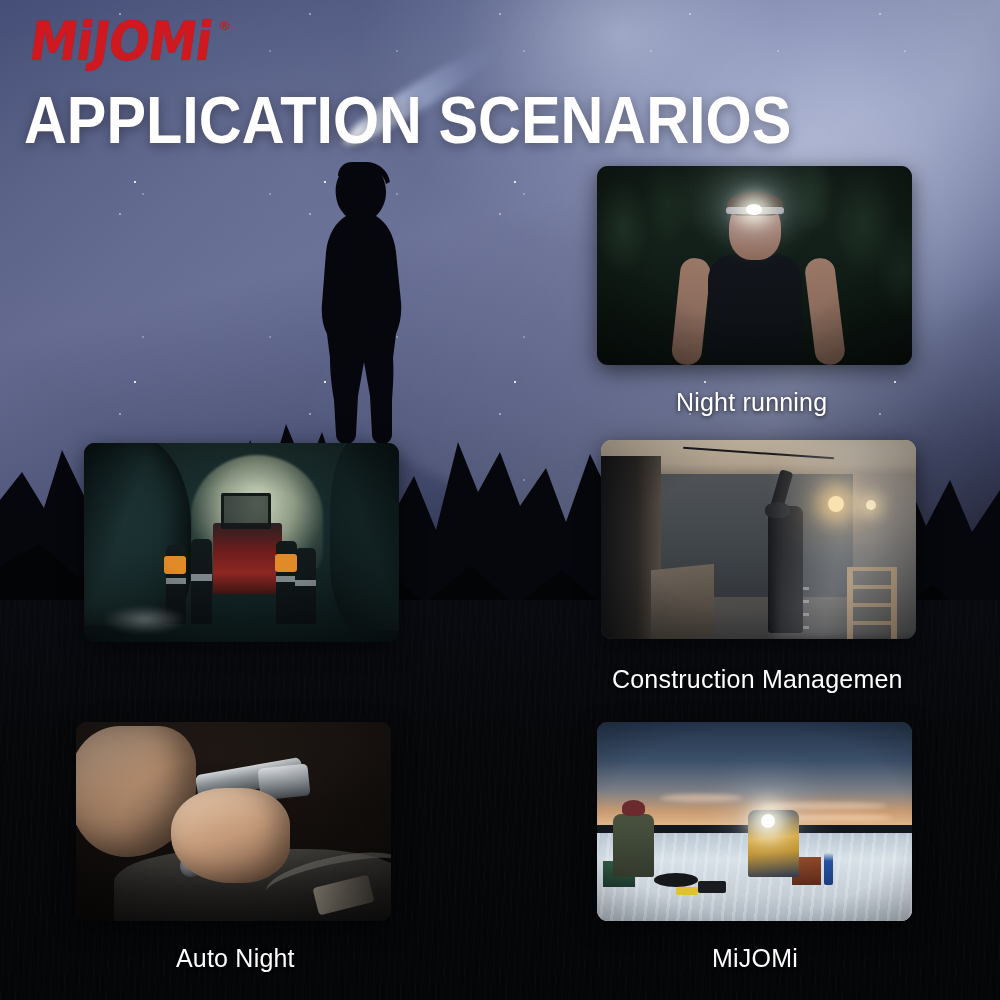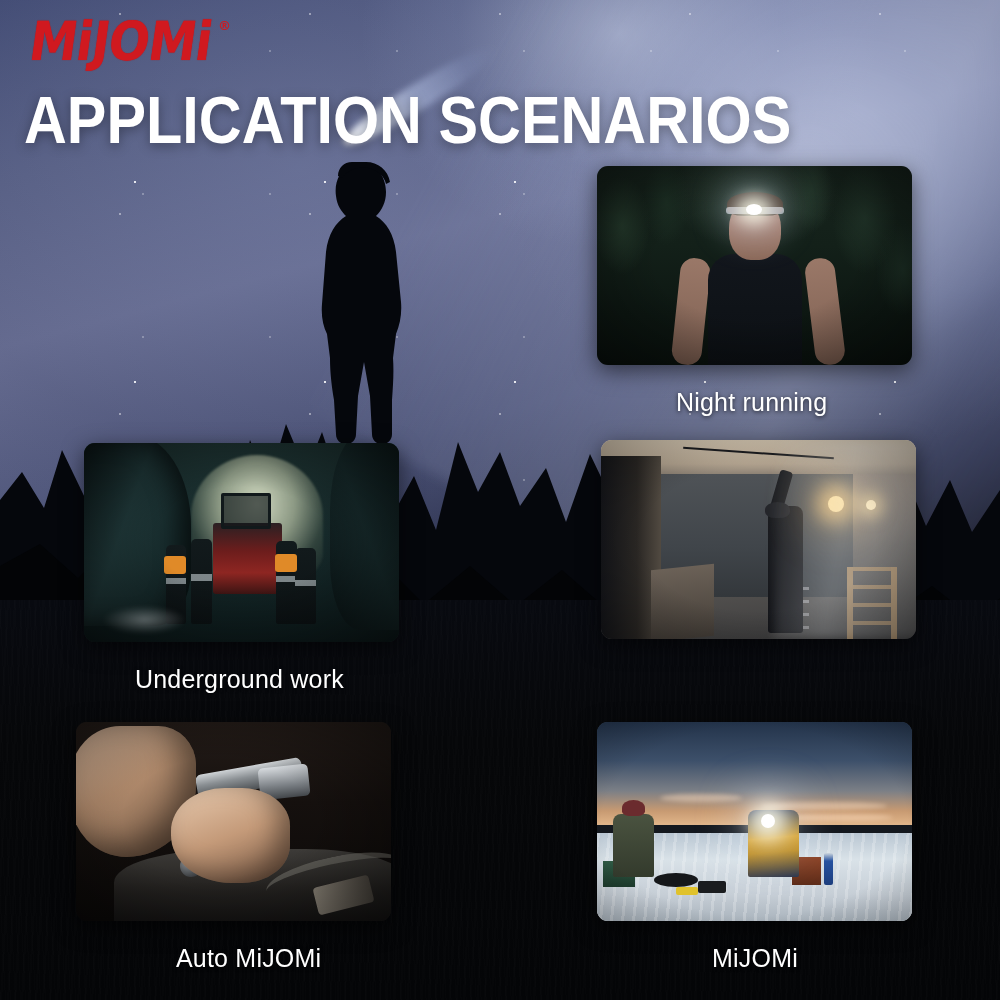--- a/index.html
+++ b/index.html
@@ -628,55 +628,55 @@
       <div class="worker w1"></div>
       <div class="worker w2"></div>
       <div class="worker w3"></div>
       <div class="worker w4"></div>
       <div class="hi h1"></div>
       <div class="hi h2"></div>
       <div class="floorlight"></div>
       <div class="vig"></div>
     </div>
   </div>
-  <div class="caption" id="cap-under">Underground work</div>
 
   <div class="card" id="card-constr">
     <div class="photo ph-constr">
       <div class="ceiling"></div>
       <div class="wall"></div>
       <div class="leftwall"></div>
       <div class="cord"></div>
       <div class="panel"></div>
       <div class="ladder"></div>
       <div class="stepl"></div>
       <div class="person"></div>
       <div class="armup"></div>
       <div class="hat"></div>
       <div class="bulb"></div>
       <div class="bulb2"></div>
       <div class="haze"></div>
       <div class="vig"></div>
     </div>
   </div>
+  <div class="caption" id="cap-constr">Construction Managemen</div>
 
   <div class="card" id="card-auto">
     <div class="photo ph-auto">
       <div class="engine"></div>
       <div class="belt"></div>
       <div class="bolt"></div>
       <div class="spark"></div>
       <div class="wrench"></div>
       <div class="wrench-head"></div>
       <div class="hand1"></div>
       <div class="hand2"></div>
       <div class="vig"></div>
     </div>
   </div>
-  <div class="caption" id="cap-auto">Auto MiJOMi</div>
+  <div class="caption" id="cap-auto">Auto Night</div>
 
   <div class="card" id="card-fish">
     <div class="photo ph-fish">
       <div class="sky"></div>
       <div class="cloud c3"></div>
       <div class="cloud c1"></div>
       <div class="cloud c2"></div>
       <div class="treeline"></div>
       <div class="ice"></div>
       <div class="crate2"></div>

